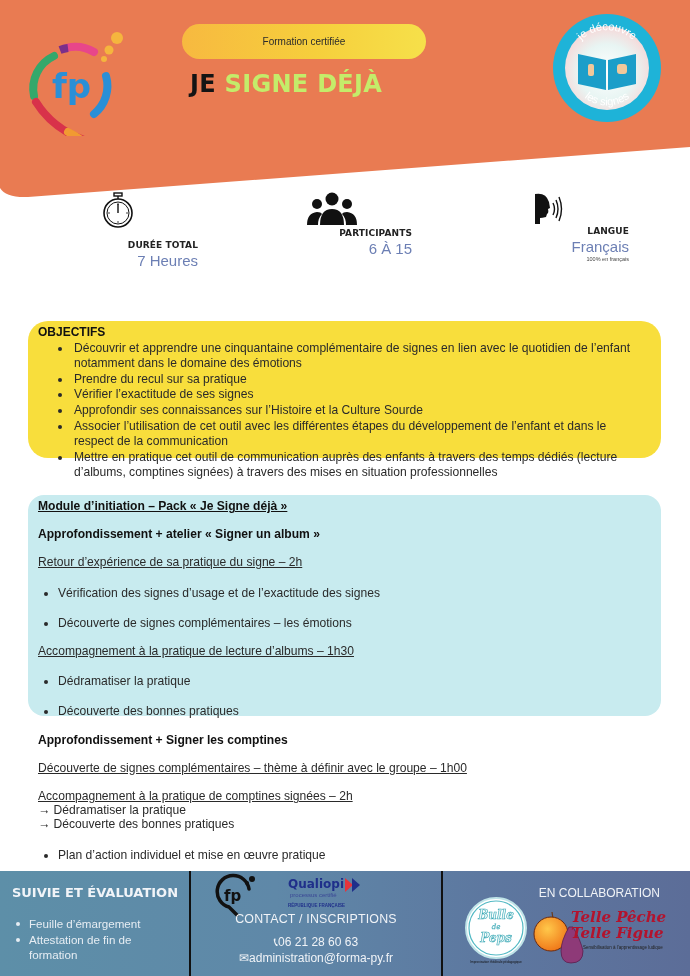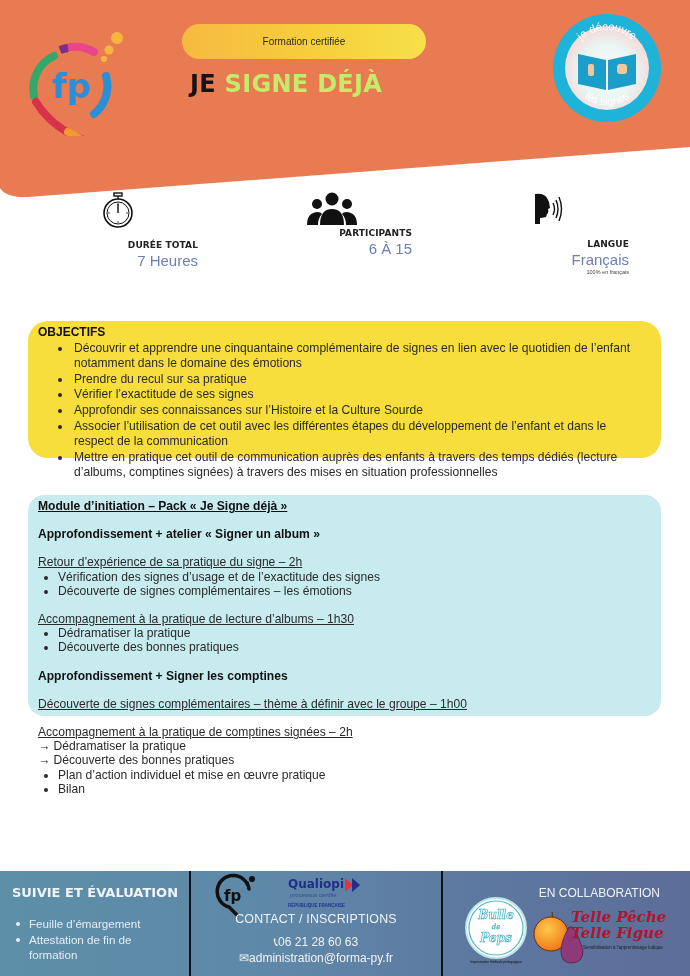--- a/index.html
+++ b/index.html
@@ -39,21 +39,21 @@
     background: #f8de3c; border-radius: 20px;
     padding: 4px 14px 0 10px;
     font-family: "Liberation Sans", sans-serif; font-size: 12.1px; line-height: 15.6px; color: #2a2a2a;
   }
   .obj-box .box-title { font-weight: bold; color: #111; font-size: 12px; }
   ul.bul { list-style: none; }
   ul.bul li { position: relative; padding-left: 36px; }
   ul.bul li::before {
     content: ""; position: absolute; left: 20px; top: 6px; width: 4px; height: 4px; border-radius: 50%; background: #2a2a2a;
   }
-  ul.bul.tight li { padding-left: 20px; }
+  ul.bul.tight li { padding-left: 20px; margin-top: 16px; }
   ul.bul.tight li::before { left: 6px; }
 
   
   .mod-box {
     position: absolute; left: 28px; top: 495px; width: 633px; height: 221px;
     background: #c8ebef; border-radius: 16px;
     padding: 4px 14px 0 10px;
     font-family: "Liberation Sans", sans-serif; font-size: 12.1px; line-height: 14.2px; color: #2a2a2a;
   }
   .mod-box .u { text-decoration: underline; }
@@ -191,21 +191,21 @@
   <div class="value">6 À 15</div>
 </div>
 
 <div class="stat" style="left:469px; top:192px;">
   <svg class="icon" width="34" height="34" viewBox="0 0 34 34">
     <path d="M3 2 Q14 0 17 10 L18 16 L16 17 Q17 21 15 22 L14 25 Q10 26 8 26 L8 32 L3 32 Z" fill="#111"></path>
     <path d="M21 11 Q24 17 21 23" stroke="#111" stroke-width="1.4" fill="none"></path>
     <path d="M24 8 Q28 17 24 26" stroke="#111" stroke-width="1.4" fill="none"></path>
     <path d="M27 5 Q32 17 27 29" stroke="#111" stroke-width="1.4" fill="none"></path>
   </svg>
-  <div class="label" style="margin-top:13px;">LANGUE</div>
+  <div class="label" style="">LANGUE</div>
   <div class="value">Français</div>
   <div class="note">100% en français</div>
 </div>
 
 <div class="obj-box">
   <div class="box-title">OBJECTIFS</div>
   <ul class="bul">
     <li>Découvrir et apprendre une cinquantaine complémentaire de signes en lien avec le quotidien de l’enfant notamment dans le domaine des émotions</li>
     <li>Prendre du recul sur sa pratique</li>
     <li>Vérifier l’exactitude de ses signes</li>

